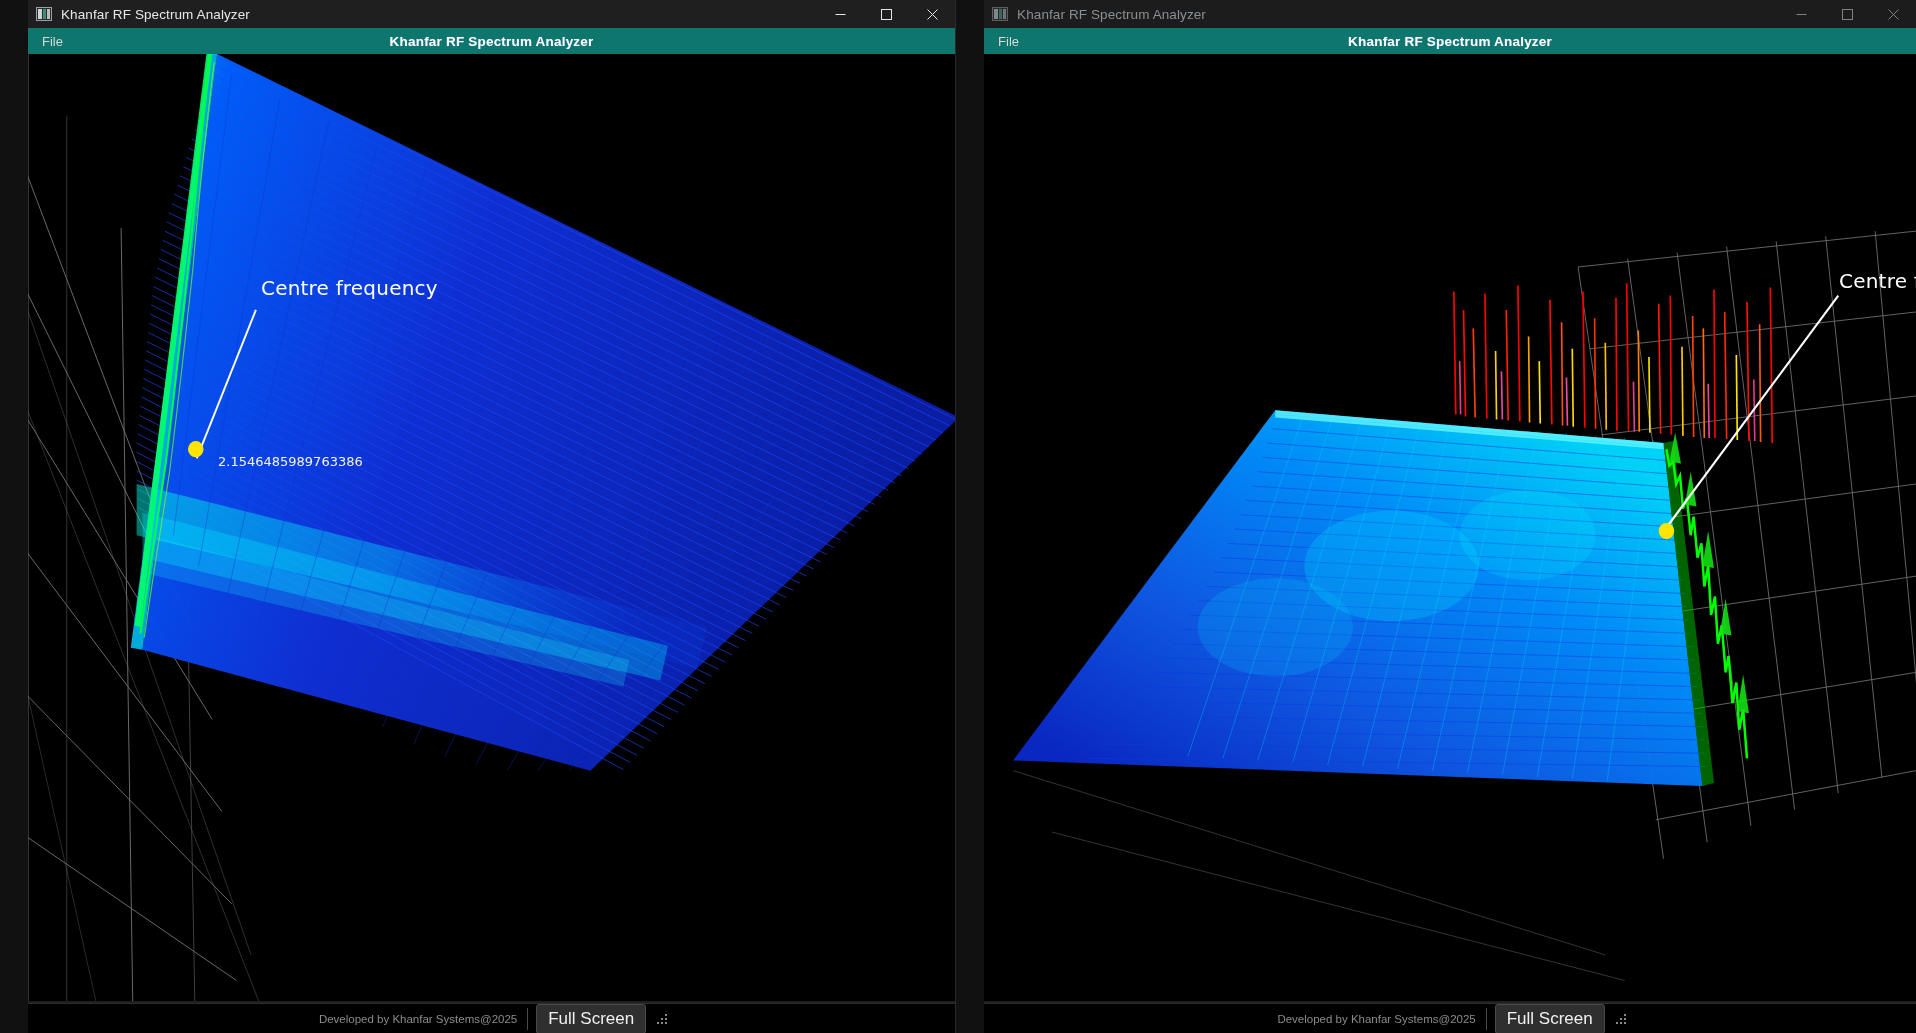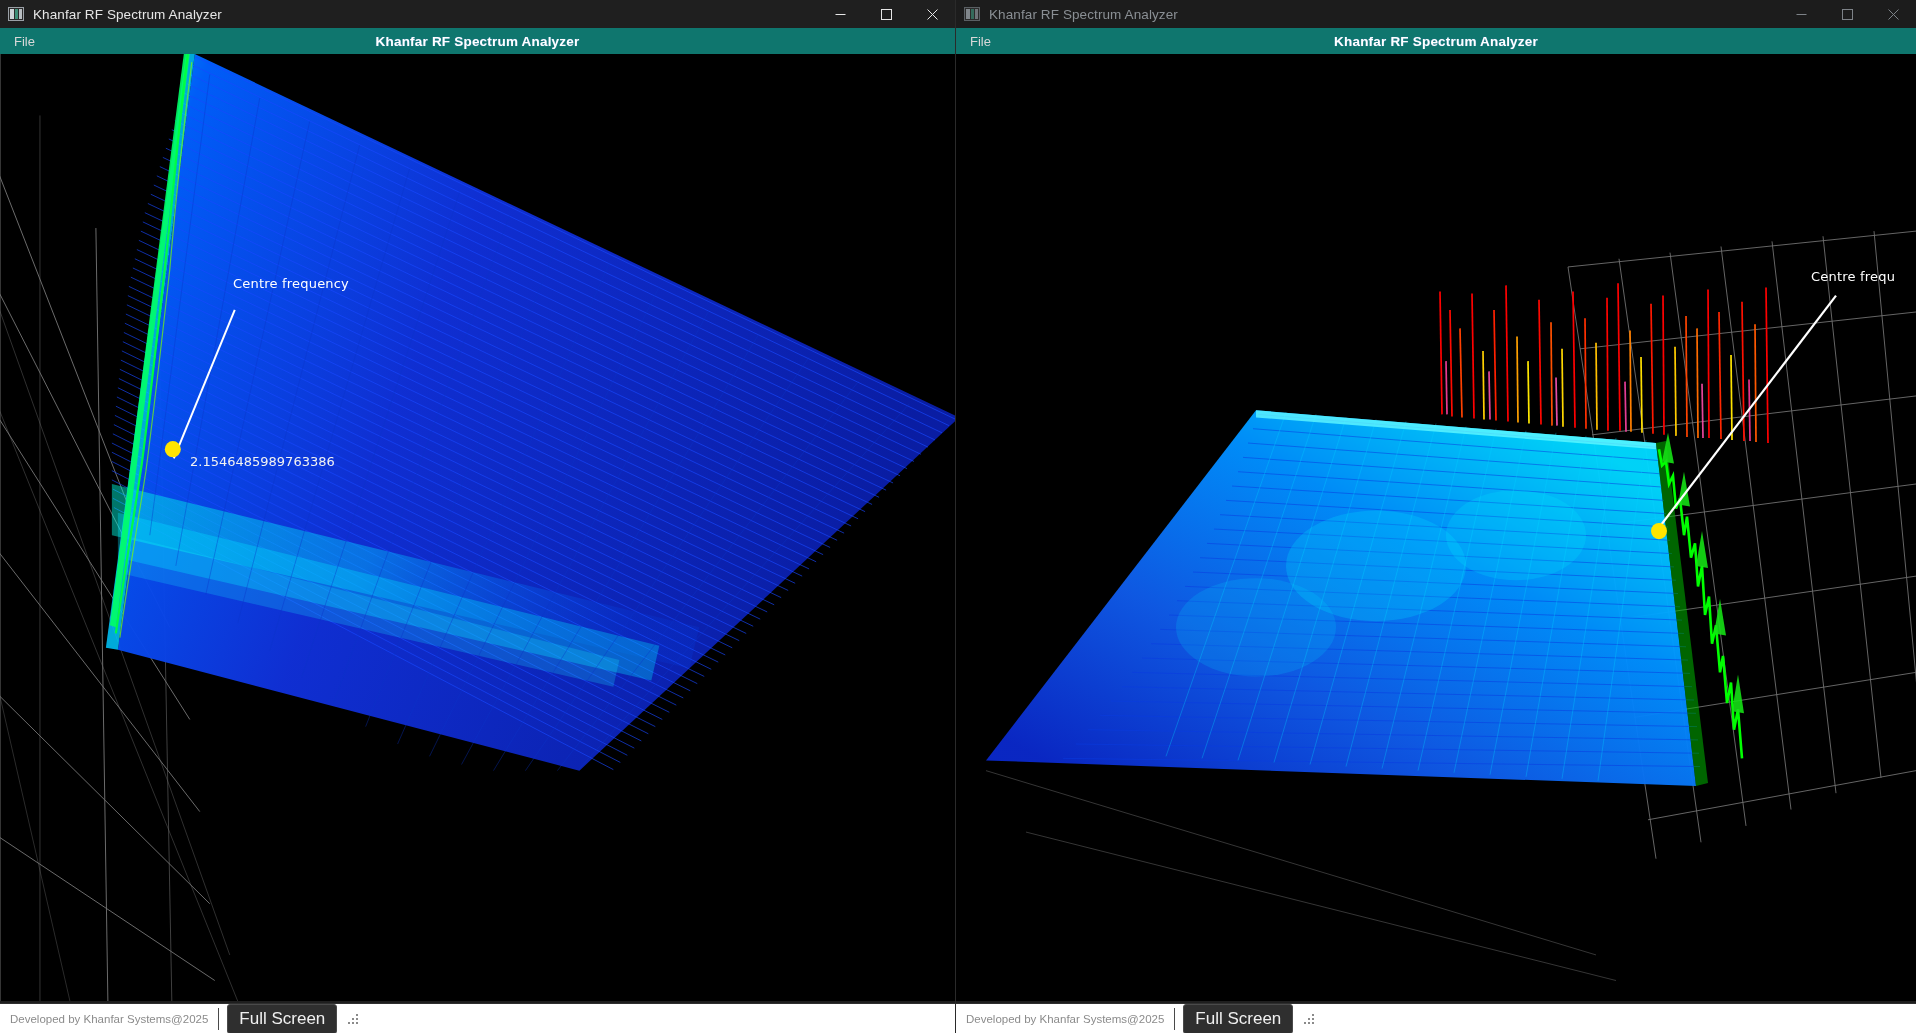--- a/index.html
+++ b/index.html
@@ -5,21 +5,21 @@
   * { margin:0; padding:0; box-sizing:border-box; }
   html, body {
     width:1916px; height:1033px;
     background:#1e1e1e;
     font-family:"Liberation Sans", sans-serif;
     overflow:hidden;
   }
   .desktop { position:relative; width:1916px; height:1033px; background:#111; display:flex; }
 
   
-  .window { position:relative; height:1033px; background:#1e1e1e; display:flex; flex-direction:column; overflow:hidden; }
+  .window { position:relative; height:1033px; background:#1e1e1e; display:flex; flex-direction:column; overflow:hidden;margin-left:28px; }
   .window.left  { width:956px; border-right:1px solid #2a2a2a; }
   .window.right { width:960px; }
 
   .titlebar {
     height:28px; background:#1f1f1f; display:flex; align-items:center;
     flex:0 0 28px; position:relative; user-select:none;
   }
   .window.right .titlebar { background:#1c1c1c; }
   .tb-icon { width:16px; height:14px; margin-left:8px; margin-right:9px; position:relative; flex:0 0 auto; }
   .tb-icon .frame { position:absolute; inset:0; border:1px solid #9aa0a6; background:#2b2b2b; }
@@ -64,38 +64,38 @@
   .controls-group {
     position:absolute; left:358px; top:6px; width:240px; height:40px;
     border:1px solid #3a3a3a; border-radius:7px; background:#202020;
   }
   .controls-group .legend {
     position:absolute; left:12px; top:13px; font-size:13px; color:#9a9a9a;
     background:#202020; padding:0 3px;
   }
   .statusbar {
     position:absolute; left:0; right:0; bottom:0; height:30px;
-    display:flex; align-items:center; justify-content:flex-start;
-    border-top:1px solid #2e2e2e; background:#ffffff;
+    display:flex; align-items:center; justify-content:center;
+    border-top:1px solid #2e2e2e; background:#000000;
   }
   .status-text {
     font-size:11.5px; color:#8b8b8b; padding:0 10px; height:22px;
     display:flex; align-items:center; border-right:1px solid #4a4a4a;
   }
   .fullscreen-btn {
     margin:0 8px; padding:4px 11px; font-size:17px; color:#f0f0f0;
     background:#2f2f2f; border:1px solid #4a4a4a; border-radius:3px;
     border-right:1px solid #4a4a4a;
   }
   .grip { width:16px; height:16px; margin-right:4px; position:relative; }
   .grip i { position:absolute; width:2px; height:2px; background:#8a8a8a; display:block; }
 
   
   .annot {
-    position:absolute; color:#ffffff; font-size:13px; white-space:nowrap;
+    position:absolute; color:#ffffff; font-size:20px; white-space:nowrap;
     font-family:"DejaVu Sans", sans-serif; letter-spacing:.2px;text-align:right;
   }
   .annot-val { position:absolute; color:#f2f2f2; font-size:13px; white-space:nowrap;
     font-family:"DejaVu Sans", sans-serif; }
 </style>
 </head>
 <body>
 
 <div class="desktop">
 

